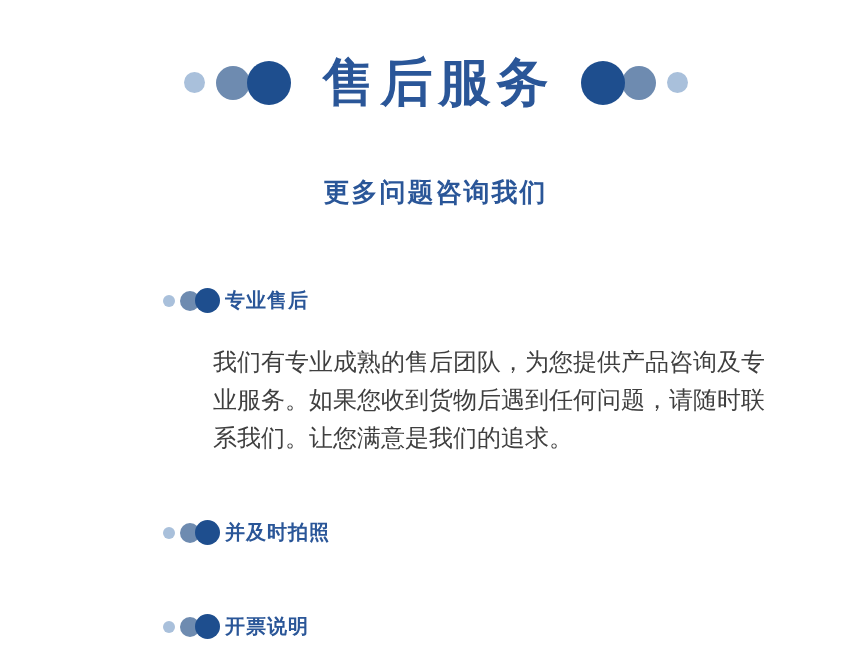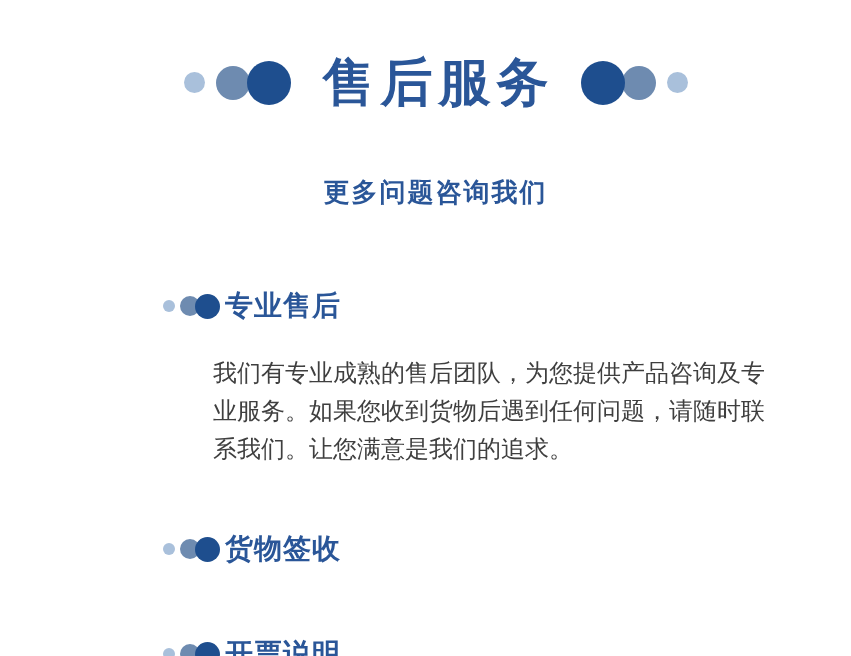--- a/index.html
+++ b/index.html
@@ -59,21 +59,21 @@
   .section-heading {
     display: flex;
     align-items: center;
   }
   .bullet { display: flex; align-items: center; width: 62px; flex: 0 0 auto; }
   .b-dot { display: inline-block; border-radius: 50%; flex: 0 0 auto; }
   .b-dot.sm { width: 12px; height: 12px; background: var(--light-dot, #a9c0db); }
   .b-dot.md { width: 20px; height: 20px; background: var(--medium-dot, #6e8bb0); margin-left: 5px; }
   .b-dot.lg { width: 25px; height: 25px; background: var(--dark-dot, #1e4e8e); margin-left: -5px; position: relative; z-index: 2; }
   .section-title {
-    font-size: 28px;
+    font-size: 20px;
     font-weight: 700;
     letter-spacing: 1px;
     color: var(--title-blue, #2a5698);
     white-space: nowrap;
   }
   .section-body {
     margin: 14px 0 0 55px;
     width: 562px;
     font-size: 24px;
     line-height: 38px;
@@ -116,21 +116,21 @@
       <p class="section-body">我们有专业成熟的售后团队，为您提供产品咨询及专业服务。如果您收到货物后遇到任何问题，请随时联系我们。让您满意是我们的追求。</p>
     </section>
 
     <section class="section">
       <div class="section-heading">
         <span class="bullet">
           <i class="b-dot sm"></i>
           <i class="b-dot md"></i>
           <i class="b-dot lg"></i>
         </span>
-        <h2 class="section-title">货物签收</h2>
+        <h2 class="section-title">并及时拍照</h2>
       </div>
     </section>
 
     <section class="section">
       <div class="section-heading">
         <span class="bullet">
           <i class="b-dot sm"></i>
           <i class="b-dot md"></i>
           <i class="b-dot lg"></i>
         </span>

